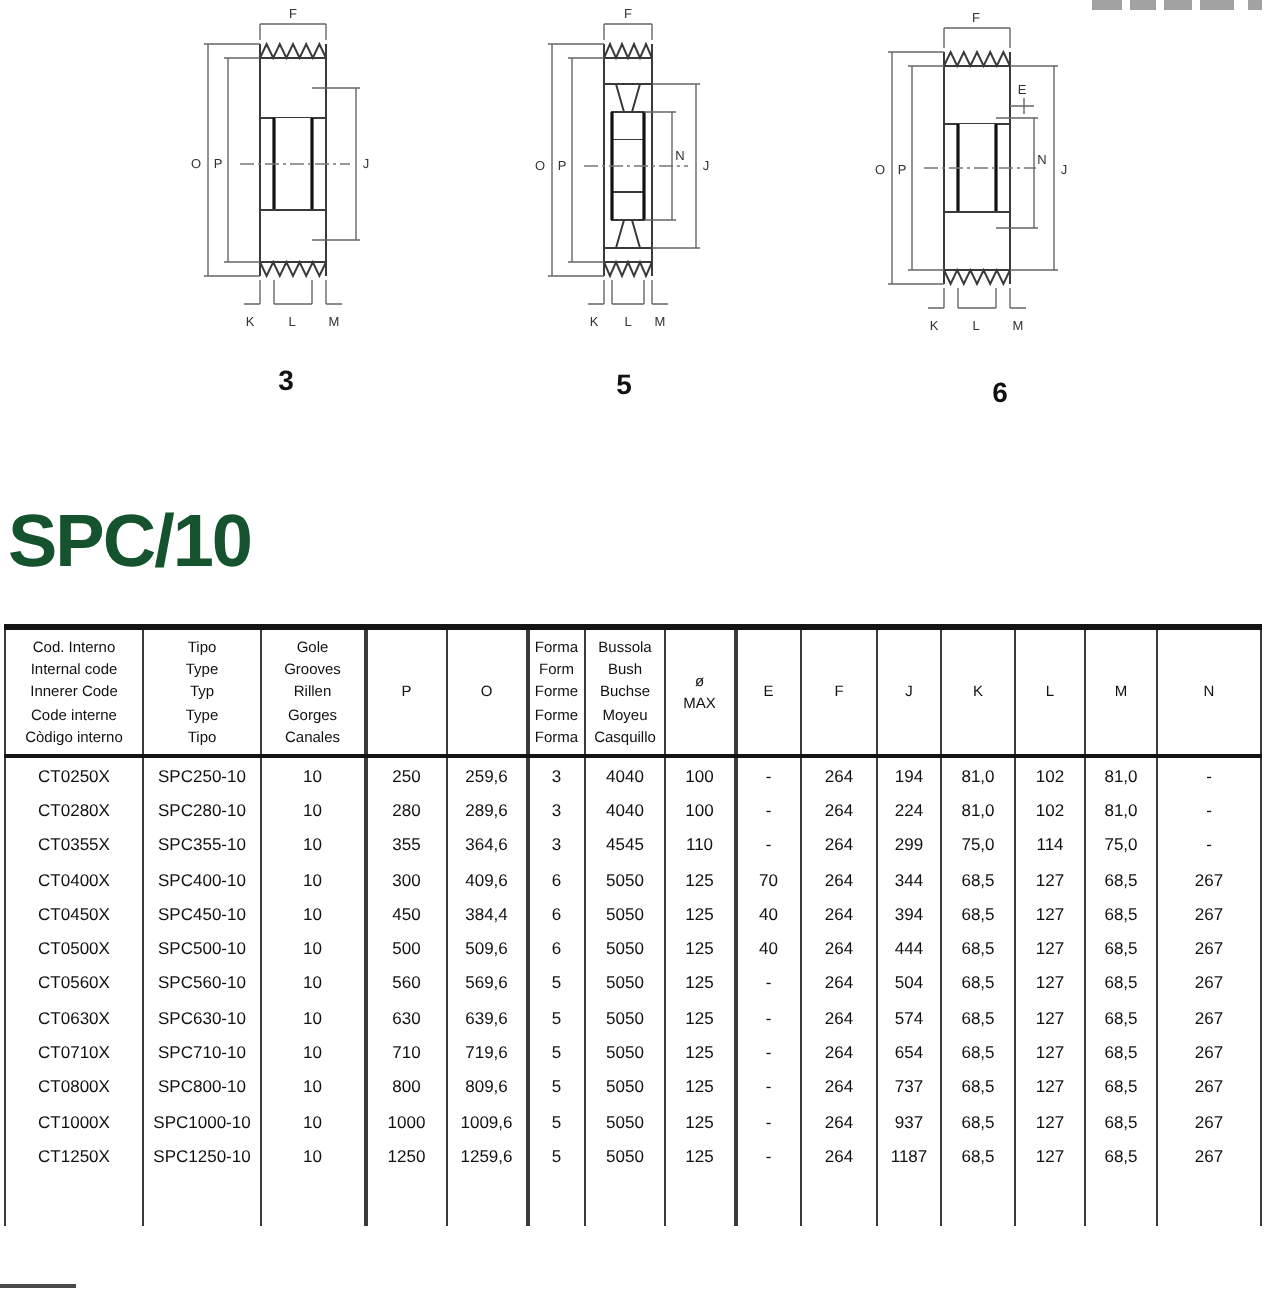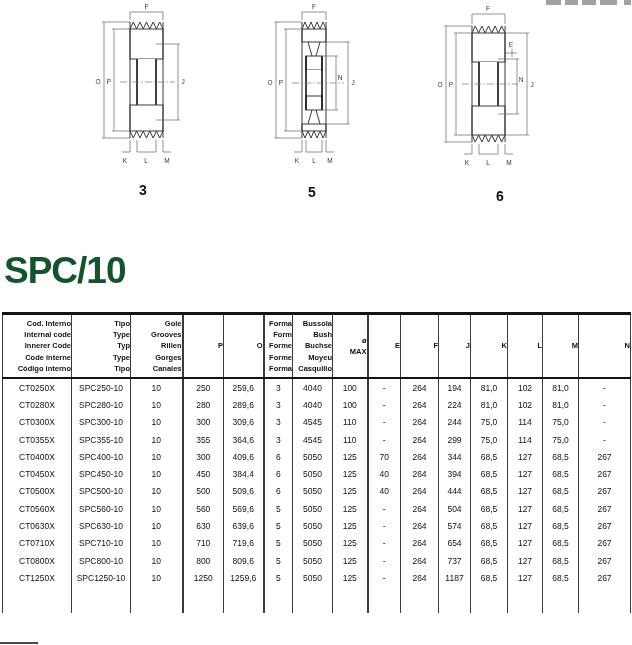--- a/index.html
+++ b/index.html
@@ -31,22 +31,22 @@
   .n6{left:490px;top:188px;}
 
   
   .page-title{position:absolute;left:4px;top:250px;margin:0;
     font-size:37px;font-weight:bold;letter-spacing:-1px;color:#14532d;}
 
   
   .tablewrap{position:absolute;left:2px;top:312px;width:628px;}
   table{border-collapse:collapse;table-layout:fixed;width:628px;
     border-top:3px solid #141414;border-left:1px solid #3a3a3a;border-right:1px solid #3a3a3a;}
-  th{font-size:7.5px;font-weight:bold;line-height:1.5;white-space:pre-line;
-     vertical-align:middle;text-align:right;height:62px;padding:0;
+  th{font-size:7.5px;font-weight:normal;line-height:1.5;white-space:pre-line;
+     vertical-align:middle;text-align:center;height:62px;padding:0;
      border-bottom:2.5px solid #141414;color:#111;}
   td{font-size:8.5px;text-align:center;vertical-align:middle;height:17.3px;padding:0;color:#111;}
   th:not(:first-child),td:not(:first-child){border-left:1px solid #3a3a3a;}
   th:nth-child(4),td:nth-child(4),
   th:nth-child(6),td:nth-child(6),
   th:nth-child(9),td:nth-child(9){border-left-width:2px;}
   td:nth-child(4){font-weight:normal;}
   tr.filler td{height:26px;}
   .edge-mark{position:absolute;left:0;top:642px;width:38px;height:2px;background:#4a4a4a;}
 </style>
@@ -261,37 +261,20 @@
           <td>100</td>
           <td>-</td>
           <td>264</td>
           <td>224</td>
           <td>81,0</td>
           <td>102</td>
           <td>81,0</td>
           <td>-</td>
         </tr>
         <tr>
-          <td>CT0300X</td>
-          <td>SPC300-10</td>
-          <td>10</td>
-          <td>300</td>
-          <td>309,6</td>
-          <td>3</td>
-          <td>4545</td>
-          <td>110</td>
-          <td>-</td>
-          <td>264</td>
-          <td>244</td>
-          <td>75,0</td>
-          <td>114</td>
-          <td>75,0</td>
-          <td>-</td>
-        </tr>
-        <tr>
           <td>CT0355X</td>
           <td>SPC355-10</td>
           <td>10</td>
           <td>355</td>
           <td>364,6</td>
           <td>3</td>
           <td>4545</td>
           <td>110</td>
           <td>-</td>
           <td>264</td>
@@ -414,20 +397,37 @@
           <td>125</td>
           <td>-</td>
           <td>264</td>
           <td>737</td>
           <td>68,5</td>
           <td>127</td>
           <td>68,5</td>
           <td>267</td>
         </tr>
         <tr>
+          <td>CT1000X</td>
+          <td>SPC1000-10</td>
+          <td>10</td>
+          <td>1000</td>
+          <td>1009,6</td>
+          <td>5</td>
+          <td>5050</td>
+          <td>125</td>
+          <td>-</td>
+          <td>264</td>
+          <td>937</td>
+          <td>68,5</td>
+          <td>127</td>
+          <td>68,5</td>
+          <td>267</td>
+        </tr>
+        <tr>
           <td>CT1250X</td>
           <td>SPC1250-10</td>
           <td>10</td>
           <td>1250</td>
           <td>1259,6</td>
           <td>5</td>
           <td>5050</td>
           <td>125</td>
           <td>-</td>
           <td>264</td>

